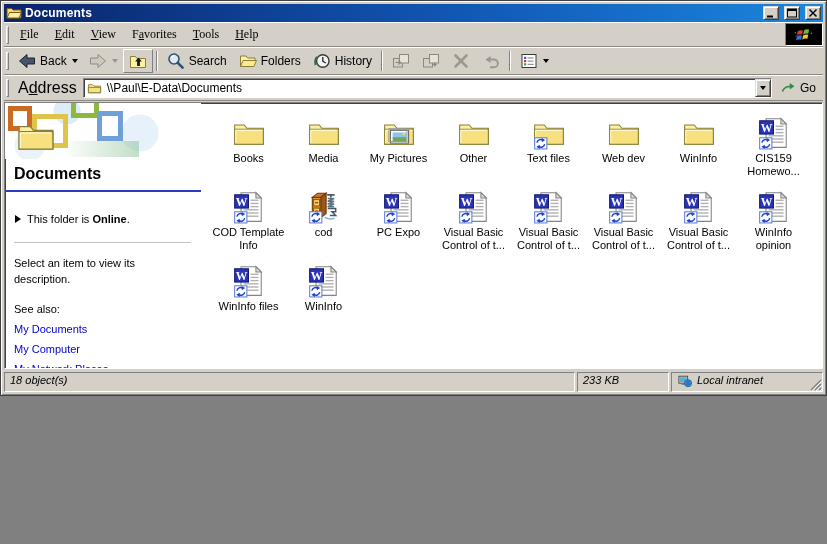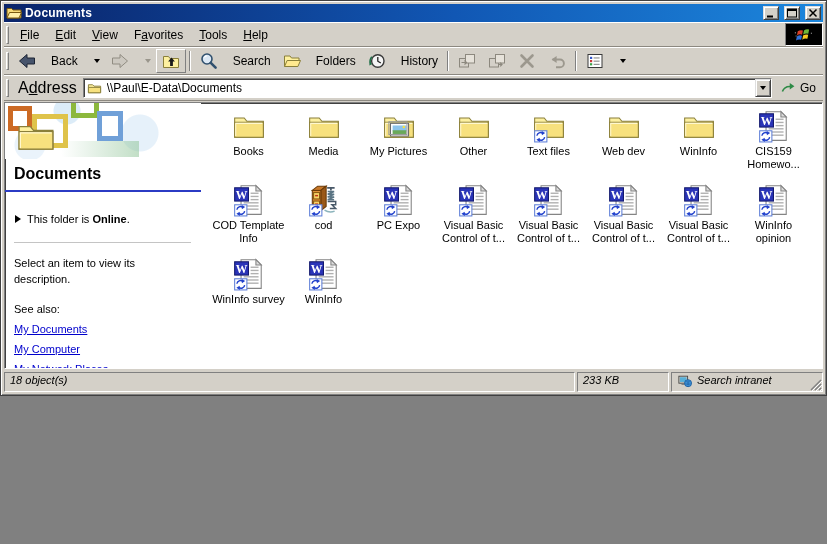--- a/index.html
+++ b/index.html
@@ -30,32 +30,32 @@
     box-shadow:inset 1px 1px 0 #fff,inset -1px -1px 0 #808080;
     display:flex;align-items:center;justify-content:center;margin-left:2px;
   }
   .winbtn svg{width:12px;height:10px;}
   
   .bar{display:flex;align-items:center;border-top:1px solid #fff;border-bottom:1px solid #8c8880;background:#d4d0c8;}
   .grip{width:3px;height:18px;margin:0 3px 0 2px;
     border:1px solid;border-color:#fff #808080 #808080 #fff;}
   .vsep{width:2px;height:20px;margin:0 3px;border-left:1px solid #808080;border-right:1px solid #fff;}
   
-  .menubar{height:25px;flex:0 0 25px;}
+  .menubar{height:25px;flex:0 0 25px;font-family:Liberation Serif, serif;}
   .menu-item{padding:2px 8px;font-size:12px;cursor:default;}
   .menu-item u{text-decoration:underline;}
   .brand{
     margin-left:auto;width:38px;height:23px;background:#000;
     border:1px solid;border-color:#808080 #fff #fff #808080;
     display:flex;align-items:center;justify-content:center;
   }
   .brand svg{width:22px;height:22px;}
   
   .toolbar{height:28px;flex:0 0 28px;}
-  .tb-btn{height:24px;display:flex;align-items:center;gap:14px;padding:0 4px;border:1px solid transparent;}
+  .tb-btn{height:24px;display:flex;align-items:center;gap:3px;padding:0 4px;border:1px solid transparent;}
   .tb-btn.raised{border:1px solid;border-color:#fff #808080 #808080 #fff;}
   .tbicon{width:20px;height:20px;}
   .tb-btn .lbl{font-size:12px;padding-right:1px;}
   .dd{width:0;height:0;border-left:3px solid transparent;border-right:3px solid transparent;border-top:4px solid #000;margin-left:1px;}
   .dd-dis{border-top-color:#9a968c;}
   
   .addressbar{height:26px;flex:0 0 26px;gap:4px;padding-right:2px;}
   .addr-label{font-size:16px;padding:0 2px;}
   .combo{
     flex:1;height:20px;background:#fff;display:flex;align-items:center;gap:5px;
@@ -95,23 +95,23 @@
     background:linear-gradient(90deg,rgba(150,200,150,0),rgba(144,196,152,.55));}
   .banner-folder{position:absolute;left:8px;top:13px;width:46px;height:40px;z-index:3;}
   .panel-title{font-size:16px;font-weight:bold;margin:6px 0 7px 9px;}
   .panel-rule{height:2px;background:#2b3bc4;margin:0;}
   .online-row{margin:21px 0 0 10px;display:flex;align-items:center;gap:6px;}
   .tri{width:0;height:0;border-top:4px solid transparent;border-bottom:4px solid transparent;border-left:6px solid #000;}
   .panel-div{height:1px;background:#c4c4c4;margin:17px 10px 0 9px;}
   .panel-desc{margin:12px 14px 0 9px;line-height:16px;}
   .see-also{margin:16px 0 0 9px;}
   .panel-links{margin-top:3px;}
-  .plink{display:block;margin:8px 0 0 9px;color:#0000cc;text-decoration:underline;cursor:pointer;}
-  
-  .files{flex:1;display:flex;flex-wrap:wrap;align-content:flex-start;padding:3px 0 0 10px;}
+  .plink{display:block;margin:8px 0 0 9px;color:#0000cc;cursor:pointer;}
+  
+  .files{flex:1;display:flex;flex-wrap:wrap;align-content:flex-start;padding:10px 0 0 10px;}
   .file-cell{width:75px;height:74px;display:flex;flex-direction:column;align-items:center;padding-top:3px;cursor:default;}
   .ficon{width:34px;height:34px;flex:0 0 34px;}
   .file-label{margin-top:2px;text-align:center;line-height:13px;}
   .file-label div{white-space:nowrap;}
   
   .statusbar{height:23px;flex:0 0 23px;display:flex;gap:2px;padding-top:3px;align-items:stretch;}
   .pane{border:1px solid;border-color:#808080 #fff #fff #808080;padding:1px 5px;display:flex;align-items:flex-start;gap:4px;overflow:hidden;font-style:italic;}
   .pane-objects{flex:1;}
   .pane-size{width:92px;flex:0 0 92px;}
   .pane-zone{width:152px;flex:0 0 152px;position:relative;}
@@ -575,21 +575,21 @@
             <div>WinInfo</div>
             <div>opinion</div>
           </div>
         </div>
         <div class="file-cell">
           <svg class="ficon" viewBox="0 0 32 32">
             <use href="#i-word"></use>
             <use href="#i-sync"></use>
           </svg>
           <div class="file-label">
-            <div>WinInfo survey</div>
+            <div>WinInfo files</div>
           </div>
         </div>
         <div class="file-cell">
           <svg class="ficon" viewBox="0 0 32 32">
             <use href="#i-word"></use>
             <use href="#i-sync"></use>
           </svg>
           <div class="file-label">
             <div>WinInfo</div>
           </div>
@@ -601,20 +601,20 @@
     <div class="pane pane-objects">
         <span>18 object(s)</span>
       </div>
     <div class="pane pane-size">
         <span>233 KB</span>
       </div>
     <div class="pane pane-zone">
       <svg class="zicon" viewBox="0 0 16 16">
           <use href="#t-intranet"></use>
         </svg>
-      <span>Search intranet</span>
+      <span>Local intranet</span>
       <svg class="resize-grip" viewBox="0 0 13 13">
           <use href="#t-resize"></use>
         </svg>
     </div>
   </div>
 
 </div>
 
 </body></html>

